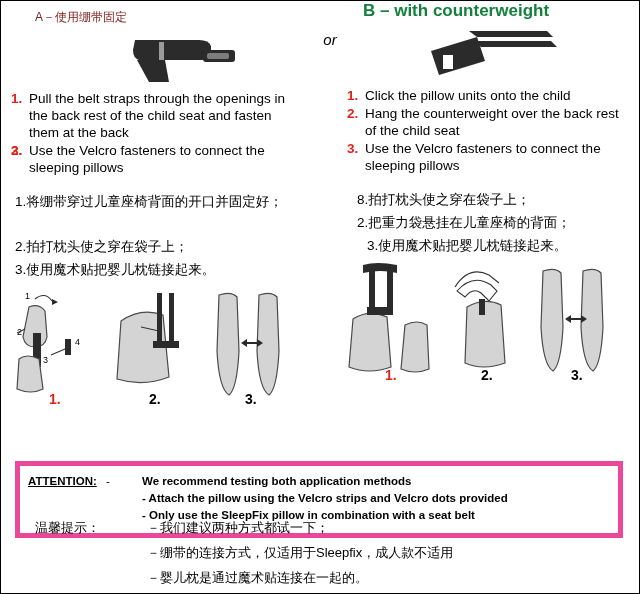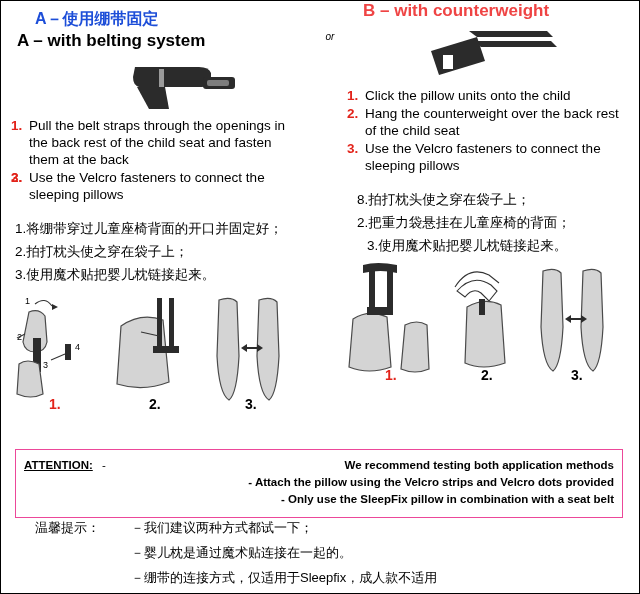--- a/index.html
+++ b/index.html
@@ -27,39 +27,39 @@
   }
   .col {
     box-sizing: border-box;
     position: relative;
   }
   .col-left { width: 312px; padding-left: 10px; }
   .col-mid  { width: 34px; }
   .col-right{ width: 292px; }
 
   .title-cn {
-    color: #1d4ed8;
-    font-size: 16px;
-    font-weight: bold;
+    color: #7f1d1d;
+    font-size: 12px;
+    font-weight: normal;
     margin: 8px 0 1px 24px;
     letter-spacing: 0px;
   }
   .title-cn.right { margin-left: 28px; }
 
   .title-en {
     font-size: 17px;
     font-weight: bold;
     margin: 0 0 4px 6px;
     white-space: nowrap;
   }
   .title-en.right { margin-left: 16px; }
-  .title-en .red { color: #ef4444; }
+  .title-en .red { color: #15803d; }
 
   .or-word {
-    font-size: 10px;
+    font-size: 15px;
     font-style: italic;
     margin-top: 30px;
     text-align: center;
   }
 
   
   .art-belt {
     height: 58px;
     position: relative;
     margin: 2px 0 4px 0;
@@ -99,21 +99,21 @@
     list-style: none;
     margin: 14px 0 0 0;
     padding: 0;
   }
   ol.steps-cn li {
     font-size: 13.5px;
     line-height: 23px;
     white-space: nowrap;
   }
   .cn-left li:nth-child(1) { margin-left: 4px; }
-  .cn-left li:nth-child(2) { margin-left: 4px; }
+  .cn-left li:nth-child(2) { margin-left: 4px; margin-top: 22px; }
   .cn-left li:nth-child(3) { margin-left: 4px; }
   .cn-right li { margin-left: 10px; }
   .cn-right li:nth-child(3) { margin-left: 20px; }
 
   
   .figures {
     position: relative;
     height: 120px;
     margin-top: 6px;
   }
@@ -128,56 +128,57 @@
     bottom: -2px;
     font-size: 14px;
     font-weight: bold;
   }
   .fig-label.red { color: #e2231a; }
 
   
   .attention-box {
     position: absolute;
     left: 14px;
-    top: 448px;
+    top: 460px;
     width: 608px;
     box-sizing: border-box;
-    border: 1px solid #ec4899;
+    border: 5px solid #ec4899;
     padding: 7px 8px 9px 8px;
   }
   .att-row {
     display: flex;
     font-size: 11.5px;
     line-height: 17px;
   }
   .att-label {
     font-weight: bold;
     text-decoration: underline;
     width: 78px;
     flex: none;
   }
   .att-colon { width: 36px; flex: none; }
-  .att-lines { flex: 1; text-align: right; }
+  .att-lines { flex: 1; }
   .att-lines div {
     font-weight: bold;
     font-size: 11.5px;
     line-height: 17px;
     white-space: nowrap;
   }
 
   .tips {
     position: absolute;
     left: 34px;
     top: 514px;
     width: 580px;
   }
   .tips-row {
     display: flex;
     font-size: 13px;
     line-height: 25px;
+    gap: 16px;
   }
   .tips-label {
     width: 96px;
     flex: none;
   }
   .tips-lines { flex: 1; }
   .tips-lines div {
     font-size: 13px;
     line-height: 25px;
     white-space: nowrap;
@@ -190,21 +191,20 @@
 </style>
 </head>
 <body>
 
 <div class="page">
 
   <div class="columns">
 
     <div class="col col-left">
       <div class="title-cn">A－使用绷带固定</div>
-      <div class="title-en">A – with belting  system</div>
 
       <div class="art-belt">
         <svg class="belt-shape" width="110" height="52" viewBox="0 0 110 52">
           <path class="dark" d="M6 8 L70 8 Q80 8 82 14 L82 22 Q82 28 72 28 L10 28 Q4 26 4 18 Z"></path>
           <path class="dark" d="M8 28 L36 28 L40 50 L20 50 Z"></path>
           <rect class="dark" x="74" y="18" width="32" height="12" rx="3"></rect>
           <rect x="78" y="21" width="22" height="6" rx="2" fill="#7d7d7d"></rect>
           <rect x="30" y="10" width="5" height="18" fill="#9a9a9a"></rect>
         </svg>
       </div>
@@ -337,19 +337,19 @@
         <div>-  Only use the SleepFix pillow in combination with a seat belt</div>
       </div>
     </div>
   </div>
 
   <div class="tips">
     <div class="tips-row">
       <div class="tips-label">温馨提示：</div>
       <div class="tips-lines">
         <div>－我们建议两种方式都试一下；</div>
+        <div>－绷带的连接方式，仅适用于Sleepfix，成人款不适用</div>
         <div>－婴儿枕是通过魔术贴连接在一起的。</div>
-        <div>－绷带的连接方式，仅适用于Sleepfix，成人款不适用</div>
       </div>
     </div>
   </div>
 
 </div>
 
 </body></html>

